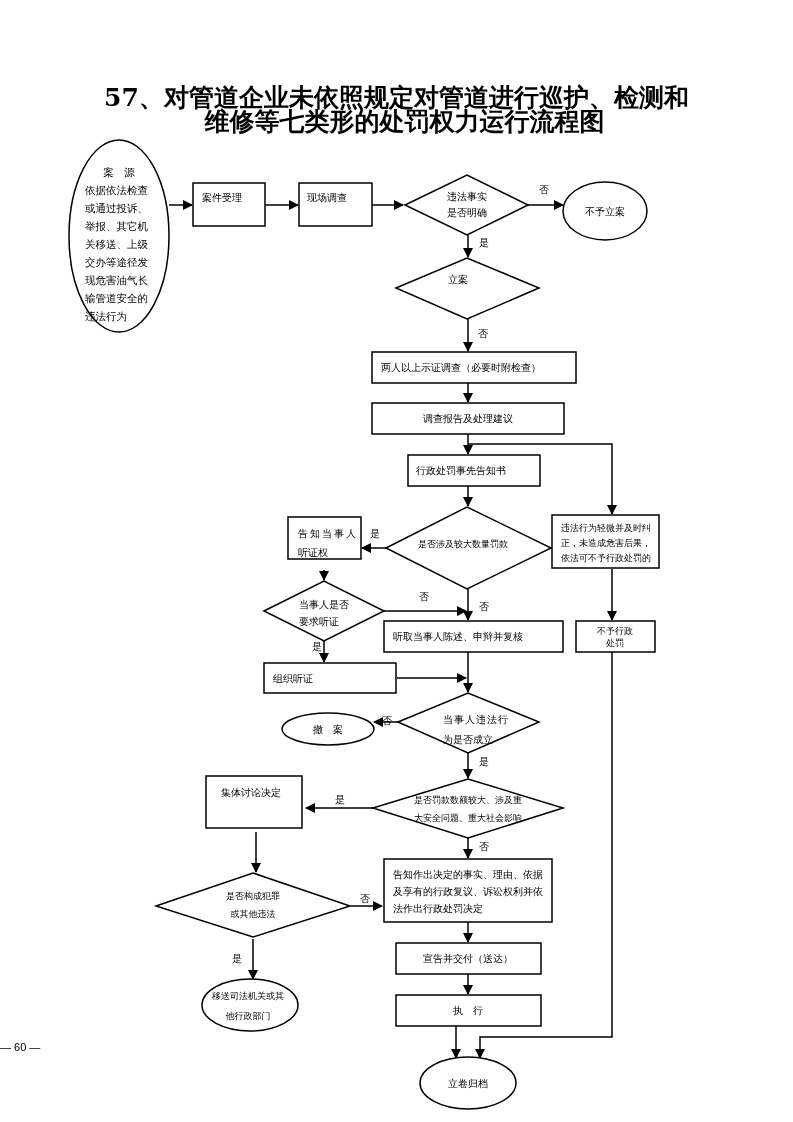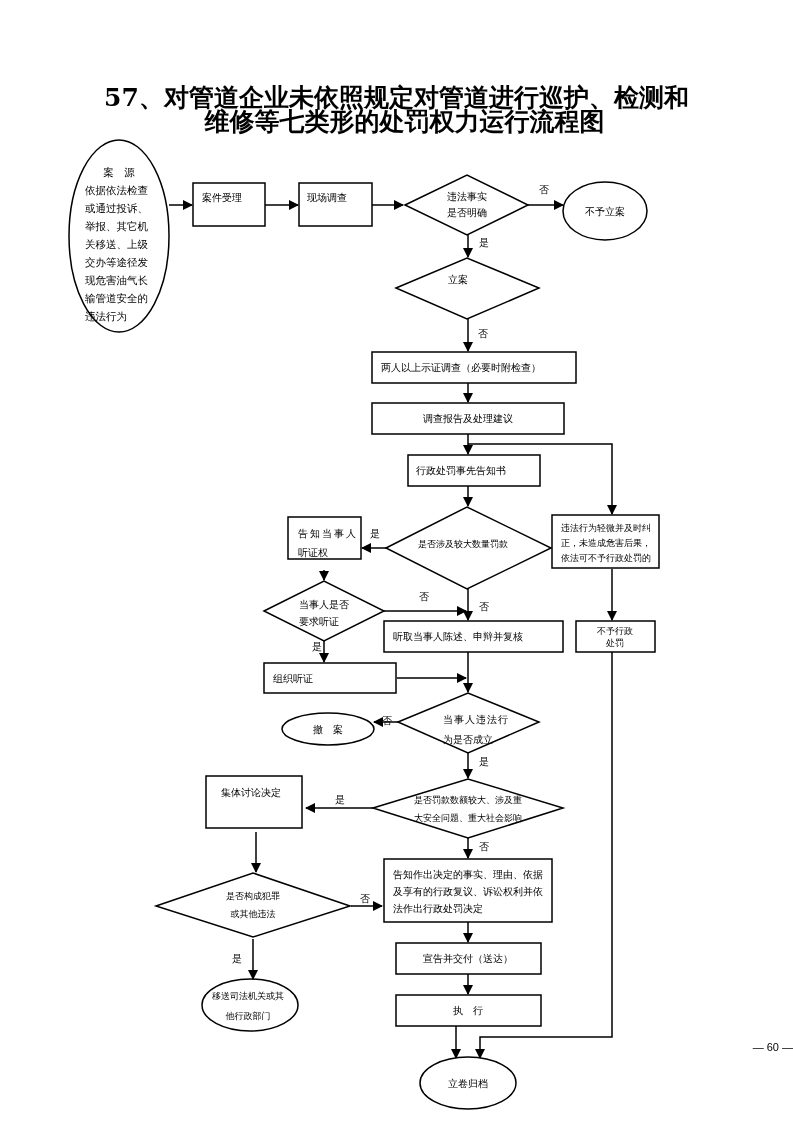--- a/index.html
+++ b/index.html
@@ -10,21 +10,21 @@
            font-size: 25px; line-height: 28px; letter-spacing: 0px; }
   #t1 { top: 84px; }
   #t2 { top: 108px; margin-left: 8px; }
   svg { position: absolute; left: 0; top: 0; }
   svg text { font-family: "DejaVu Serif", "Liberation Serif", serif; fill: #000; }
   .n { font-size: 10px; }
   .s { font-size: 9px; }
   .m { font-size: 10.5px; }
   .shape { fill: #fff; stroke: #000; stroke-width: 1.5; }
   .line { stroke: #000; stroke-width: 1.5; fill: none; }
-  .page-num { position: absolute; top: 1041px; left: 0; width: 793px; text-align: right;
+  .page-num { position: absolute; top: 1041px; left: 0; width: 793px; text-align: left;
               font-family: "Liberation Sans", sans-serif; font-size: 11px; }
 </style>
 </head>
 <body>
 
 <div class="title" id="t1">57、对管道企业未依照规定对管道进行巡护、检测和</div>
 <div class="title" id="t2">维修等七类形的处罚权力运行流程图</div>
 
 <svg width="793" height="1122" viewBox="0 0 793 1122">
   <defs>

